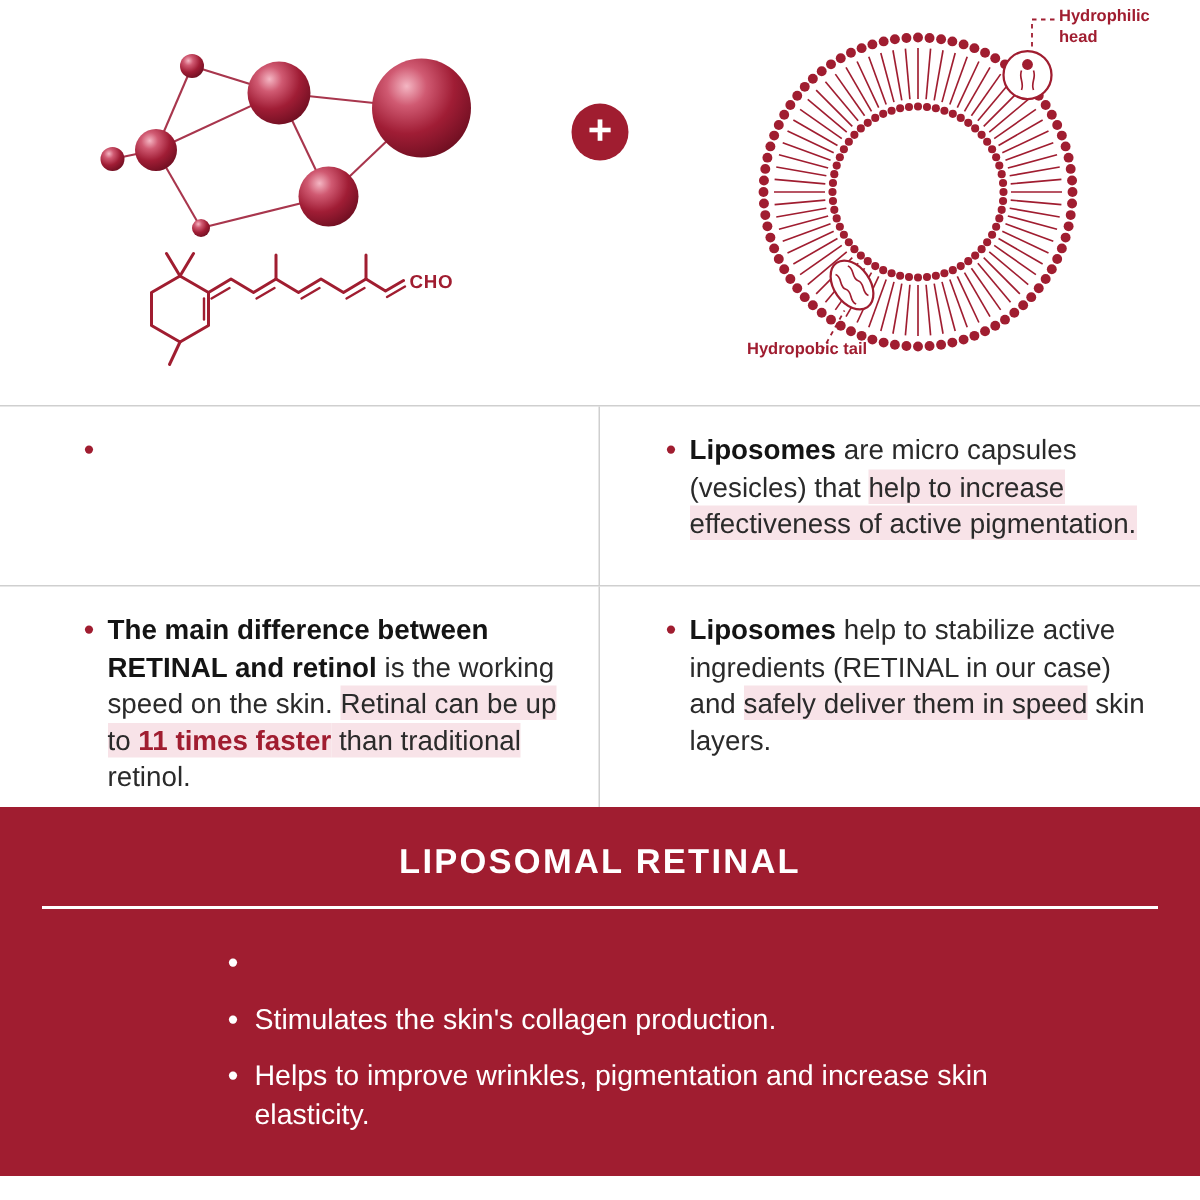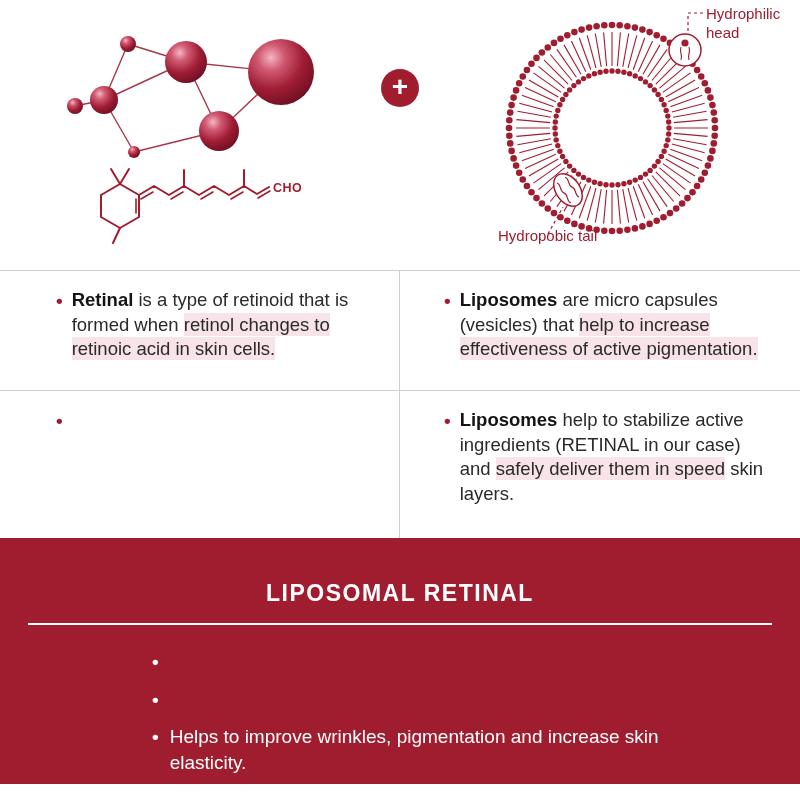--- a/index.html
+++ b/index.html
@@ -14,21 +14,21 @@
   .top{position:relative;height:270px;display:flex;}
   .half{position:relative;width:400px;height:270px;}
   .half svg{display:block;}
   .plus{
     position:absolute;left:50%;top:88px;transform:translate(-50%,-50%);
     width:38px;height:38px;border-radius:50%;
     background:var(--accent);color:#fff;
     display:flex;align-items:center;justify-content:center;
     font-size:28px;font-weight:bold;line-height:1;padding-bottom:2px;box-sizing:border-box;
   }
-  .lipo-label{position:absolute;color:var(--accent);font-size:15px;line-height:1.25;font-weight:400;}
+  .lipo-label{position:absolute;color:var(--accent);font-size:11px;line-height:1.25;font-weight:700;}
   .lipo-label.head{left:306px;top:5px;width:88px;}
   .lipo-label.tail{left:50px;top:227px;white-space:nowrap;margin-left:48px;}
 
   
   .acc-stroke{stroke:var(--accent);fill:none;stroke-width:2;stroke-linecap:round;stroke-linejoin:round;}
   .acc-stroke.thin{stroke-width:1.6;}
   .acc-fill{fill:var(--accent);}
   .edge{stroke:#a8364d;stroke-width:1.4;}
   .dashed{stroke:var(--accent);stroke-width:1.2;fill:none;stroke-dasharray:3 3;}
   .detail-shape{fill:#fff;stroke:var(--accent);stroke-width:1.5;}
@@ -42,21 +42,21 @@
   .frow.r2{height:147px;border-bottom:none;}
   .cell{box-sizing:border-box;width:400px;padding:17px 24px 0 44px;display:flex;gap:9px;align-items:flex-start;}
   .cell.first{border-right:1px solid var(--divider);padding-left:56px;padding-right:28px;}
   .dot{color:var(--accent);font-size:19px;line-height:1.32;flex:none;font-weight:bold;}
   .ftext{font-size:18.5px;line-height:1.33;margin:0;color:#2a2a2a;}
   .ftext .b{font-weight:bold;color:#141414;}
   .ftext .hl{background:var(--highlight);-webkit-box-decoration-break:clone;box-decoration-break:clone;padding:1px 0;}
   .ftext .rb{color:var(--accent);font-weight:bold;}
 
   
-  .banner{box-sizing:border-box;height:246px;background:var(--accent);color:#fff;padding-top:42px;}
+  .banner{box-sizing:border-box;height:246px;background:var(--accent);color:#fff;padding-top:23px;}
   .banner h2{margin:0;text-align:center;font-size:23px;letter-spacing:1.5px;font-weight:bold;}
   .bdivider{height:2px;background:#fff;margin:16px 28px 24px 28px;}
   .benefits{list-style:none;margin:0;padding:0 140px 0 152px;}
   .benefits li{display:flex;gap:11px;font-size:19px;line-height:1.35;margin-bottom:12px;}
   .bdot{flex:none;font-weight:bold;}
 </style>
 </head>
 <body>
 
 <div class="page">
@@ -358,47 +358,48 @@
       </svg>
       <div class="lipo-label head">Hydrophilic head</div>
       <div class="lipo-label tail">Hydropobic tail</div>
     </div>
   </div>
 
   <div class="facts">
     <div class="frow r1">
       <div class="cell first">
         <span class="dot">•</span>
-        <p class="ftext"><span class="b">Retinal</span><span> is a type of retinoid that is formed when </span><span class="hl">retinol changes to retinoic acid in skin cells.</span></p>
       </div>
       <div class="cell">
         <span class="dot">•</span>
         <p class="ftext"><span class="b">Liposomes</span><span> are micro capsules (vesicles) that </span><span class="hl">help to increase effectiveness of active pigmentation.</span></p>
       </div>
     </div>
     <div class="frow r2">
       <div class="cell first">
         <span class="dot">•</span>
+        <p class="ftext"><span class="b">The main difference between RETINAL and retinol</span><span> is the working speed on the skin. </span><span class="hl">Retinal can be up to </span><span class="hl rb">11 times faster</span><span class="hl"> than traditional</span><span> retinol.</span></p>
       </div>
       <div class="cell">
         <span class="dot">•</span>
         <p class="ftext"><span class="b">Liposomes</span><span> help to stabilize active ingredients (RETINAL in our case) and </span><span class="hl">safely deliver them in speed</span><span> skin layers.</span></p>
       </div>
     </div>
   </div>
 
   <div class="banner">
     <h2>LIPOSOMAL RETINAL</h2>
     <div class="bdivider"></div>
     <ul class="benefits">
       <li>
         <span class="bdot">•</span>
       </li>
       <li>
         <span class="bdot">•</span>
+        <span>Stimulates the skin's collagen production.</span>
       </li>
       <li>
         <span class="bdot">•</span>
         <span>Helps to improve wrinkles, pigmentation and increase skin elasticity.</span>
       </li>
     </ul>
   </div>
 
 </div>
 

